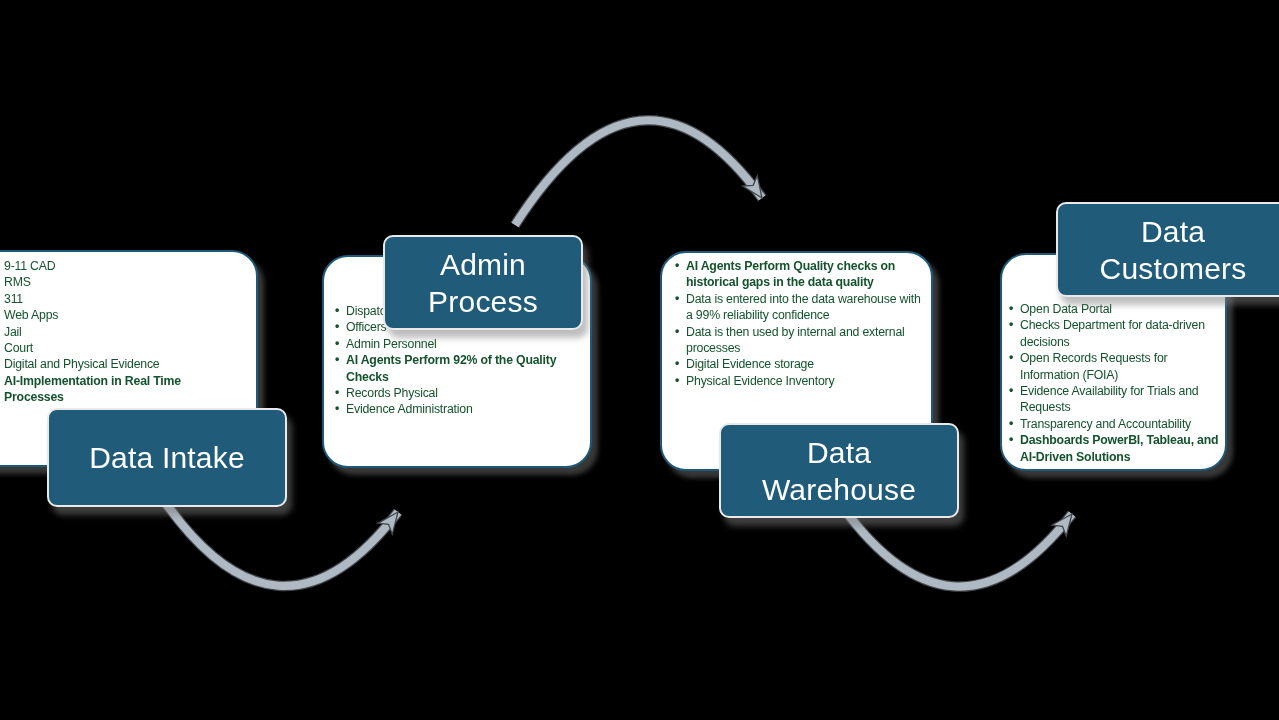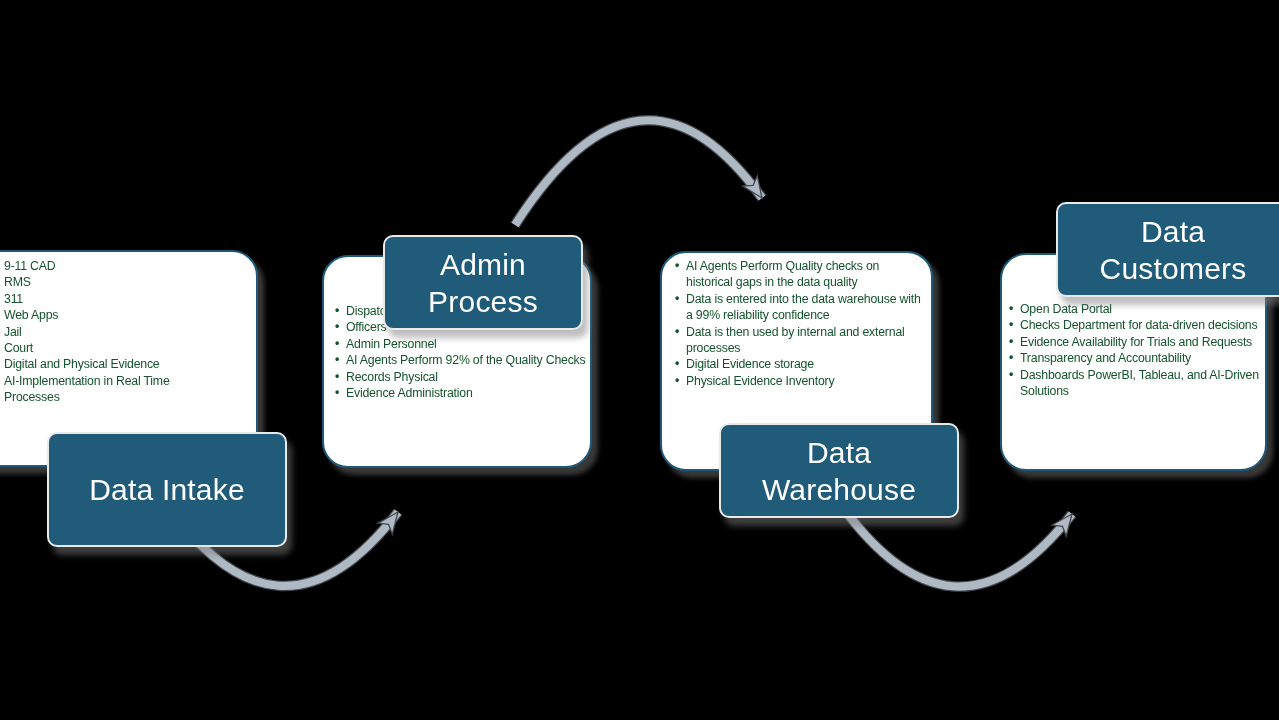--- a/index.html
+++ b/index.html
@@ -13,30 +13,30 @@
   .title-box{
     position:absolute;background:#205c7a;border:2.5px solid #e9e9e9;border-radius:10px;
     box-shadow:5px 8px 6px rgba(125,125,125,0.5);z-index:3;
     display:flex;flex-direction:column;justify-content:center;align-items:center;
     color:#fff;font-size:30px;line-height:37px;letter-spacing:0.2px;text-align:center;
   }
   .items{list-style:none;margin:0;padding:0;}
   .items li{position:relative;font-size:12.3px;line-height:16.4px;color:#14532d;letter-spacing:-0.2px;}
   .items li.bullet{padding-left:12px;}
   .items li.bullet::before{content:"\2022";position:absolute;left:1px;top:-1px;font-weight:700;}
-  .items li.bold{font-weight:400;}
+  .items li.bold{font-weight:700;}
 
   
   .p1 .content-box{left:-18px;top:250px;width:276px;height:217px;padding:6px 28px 0 20px;border-top-left-radius:0;border-bottom-left-radius:0;}
-  .p1 .title-box{left:47px;top:432px;width:240px;height:115px;}
+  .p1 .title-box{left:47px;top:408px;width:240px;height:99px;}
   .p2 .content-box{left:322px;top:255px;width:270px;height:213px;padding:46px 4px 8px 10px;}
   .p2 .title-box{left:383px;top:202px;width:200px;height:95px;margin-top:33px;}
   .p3 .content-box{left:660px;top:251px;width:273px;height:220px;padding:5px 4px 0 12px;}
   .p3 .title-box{left:719px;top:423px;width:240px;height:95px;}
-  .p4 .content-box{left:1000px;top:253px;width:267px;height:218px;padding:46px 0 16px 6px;}
+  .p4 .content-box{left:1000px;top:253px;width:227px;height:218px;padding:46px 0 16px 6px;}
   .p4 .title-box{left:1056px;top:202px;width:234px;height:95px;}
 
   #arrow-layer{position:absolute;left:0;top:0;width:1279px;height:720px;z-index:2;pointer-events:none;}
 </style>
 </head>
 <body>
 
 <div id="stage">
 
   <svg id="arrow-layer" viewBox="0 0 1279 720" xmlns="http://www.w3.org/2000/svg">
@@ -109,20 +109,21 @@
         <div>Data</div>
         <div>Warehouse</div>
       </div>
   </div>
 
   <div class="panel p4">
     <div class="content-box">
       <ul class="items">
           <li class="bullet">Open Data Portal</li>
           <li class="bullet">Checks Department for data-driven decisions</li>
+          <li class="bullet">Open Records Requests for Information (FOIA)</li>
           <li class="bullet">Evidence Availability for Trials and Requests</li>
           <li class="bullet">Transparency and Accountability</li>
           <li class="bullet bold">Dashboards PowerBI, Tableau, and AI-Driven Solutions</li>
         </ul>
     </div>
     <div class="title-box">
         <div>Data</div>
         <div>Customers</div>
       </div>
   </div>

